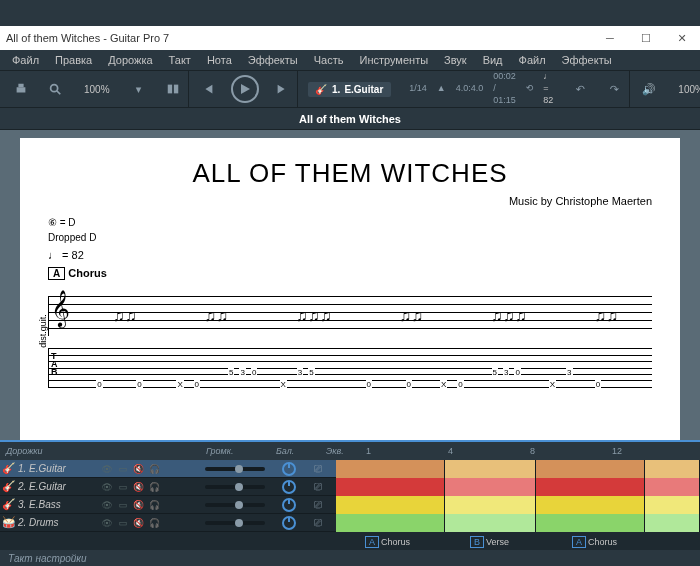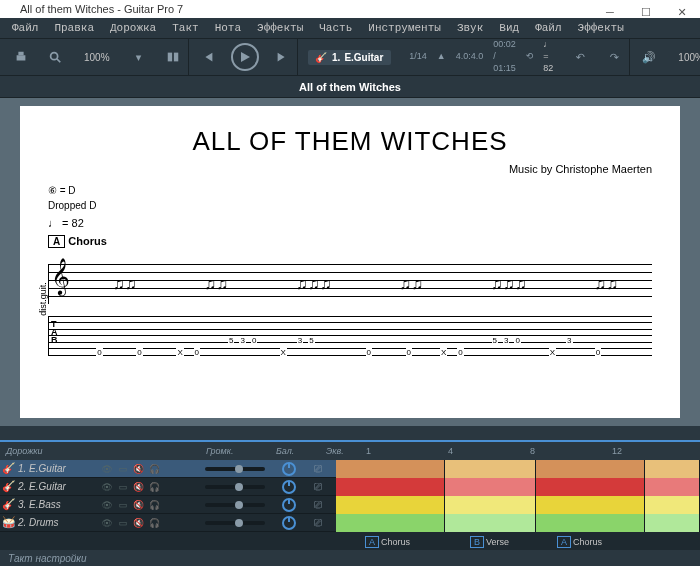--- a/index.html
+++ b/index.html
@@ -1,25 +1,25 @@
 <!DOCTYPE html>
 <html><head>
 <meta charset="utf-8">
 <style>
 * { margin: 0; padding: 0; box-sizing: border-box; font-family: "Segoe UI", Tahoma, sans-serif; }
 body { width: 700px; height: 566px; background: #2a3740; overflow: hidden; font-size: 11px; color: #c5c5c5; }
 
-.titlebar { height: 18px; background: #fff; display: flex; align-items: center; padding: 0 20px; position: relative; }
+.titlebar { height: 24px; background: #fff; display: flex; align-items: center; padding: 0 6px; position: relative; margin-top: 26px; }
 .titlebar .title { font-size: 11px; color: #333; }
 .titlebar .wincontrols { position: absolute; right: 0; top: 0; display: flex; }
 .titlebar .wincontrols div { width: 36px; height: 24px; display: flex; align-items: center; justify-content: center; color: #555; }
 .titlebar .close { background: none; }
 
 .menubar { height: 20px; background: #2a3740; display: flex; align-items: center; padding: 0 4px; gap: 0; }
-.menubar > div { padding: 2px 8px; color: #c5c5c5; font-size: 11px; cursor: pointer; font-family: Liberation Mono, monospace; }
+.menubar > div { padding: 2px 8px; color: #c5c5c5; font-size: 11px; cursor: pointer; }
 
 .toolbar { height: 38px; background: #2a3740; border-top: 1px solid #1a2328; border-bottom: 1px solid #1a2328; display: flex; align-items: center; padding: 0 6px; gap: 4px; }
 .tb-group { display: flex; align-items: center; gap: 12px; padding: 0 4px; border-right: 1px solid #1a2328; height: 100%; }
 .tb-group:last-child { border-right: none; }
 .tb-btn { width: 22px; height: 22px; display: flex; align-items: center; justify-content: center; color: #8a9ba8; cursor: pointer; border-radius: 2px; }
 .tb-btn svg { width: 14px; height: 14px; }
 .zoom-display { padding: 2px 6px; color: #c5c5c5; font-size: 10px; }
 .play-btn { width: 28px; height: 28px; border: 2px solid #8a9ba8; border-radius: 50%; display: flex; align-items: center; justify-content: center; }
 .play-btn svg { width: 12px; height: 12px; fill: #8a9ba8; }
 
@@ -327,21 +327,21 @@
       <div class="tl-block" style="width:25%;background:#b0e89a"></div>
       <div class="tl-block" style="width:30%;background:#8ad46a"></div>
       <div class="tl-block" style="width:15%;background:#b0e89a"></div>
     </div>
       </div>
     </div>
   <div class="sections-row" style="padding-left:365px">
     <span class="section-box">A</span>
     <span style="margin-right:60px">Chorus</span>
     <span class="section-box">B</span>
-    <span style="margin-right:48px">Verse</span>
+    <span style="margin-right:63px">Verse</span>
     <span class="section-box">A</span>
     <span>Chorus</span>
   </div>
 </div>
 
 <div class="statusbar">
   <span>Такт настройки</span>
 </div>
 
 </body></html>

